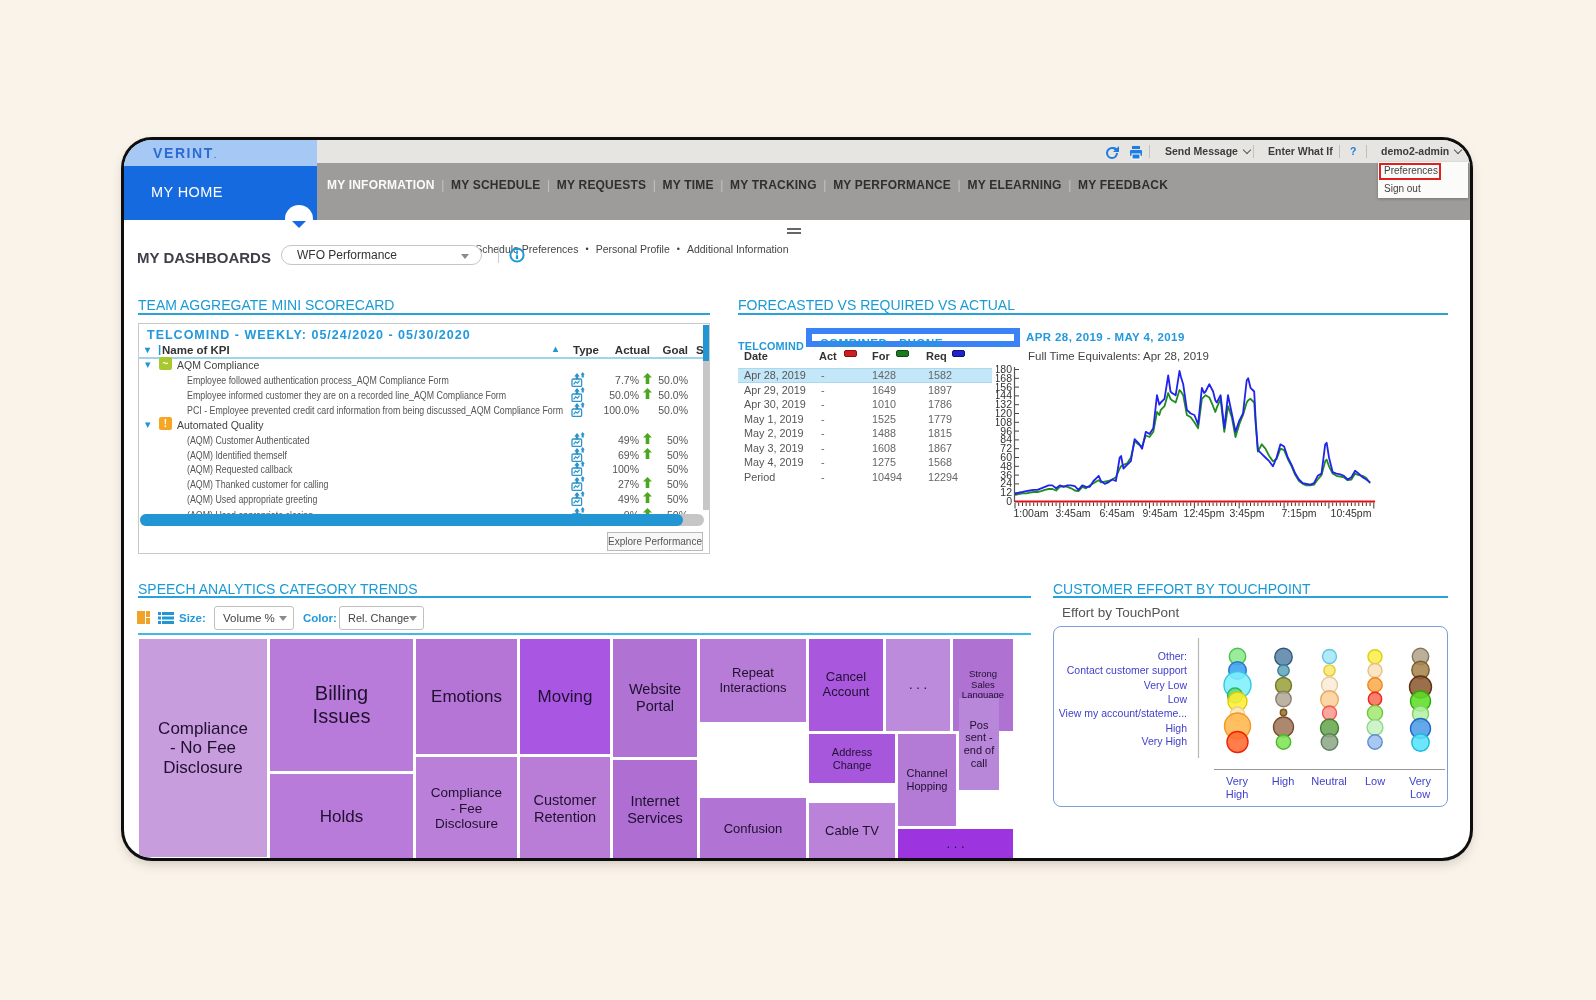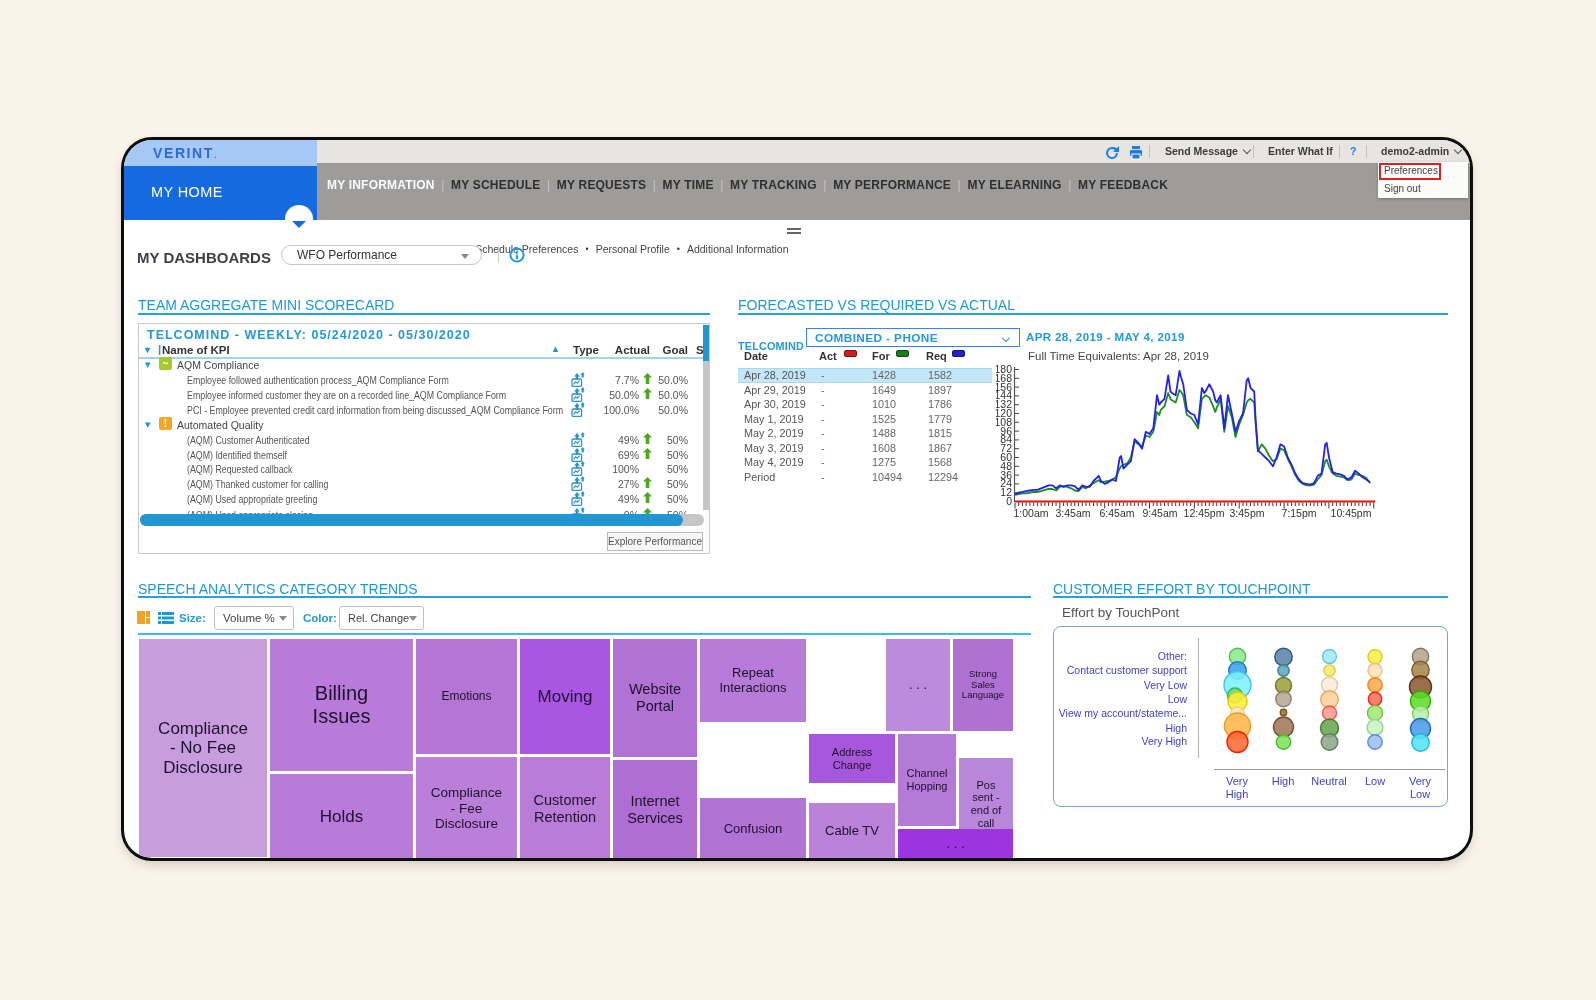--- a/index.html
+++ b/index.html
@@ -50,21 +50,21 @@
 .act { position:absolute; left:400px; width:100px; text-align:right; top:2px; }
 .arr { position:absolute; left:504px; top:1px; }
 .goal { position:absolute; left:460px; width:89px; text-align:right; top:2px; }
 .hscroll-track { position:absolute; left:1px; top:190px; width:564px; height:12px; background:#c6c6c6; border-radius:6px; }
 .hscroll { position:absolute; left:0px; top:0px; width:543px; height:12px; background:#2196d3; border-radius:6px; }
 .vscroll-track { position:absolute; left:564px; top:1px; width:7px; height:185px; background:#c6c6c6; }
 .vscroll { position:absolute; left:0px; top:0px; width:7px; height:36px; background:#2196d3; }
 .explore { position:absolute; left:468px; top:208px; width:96px; height:19px; border:1px solid #b9b9b9; background:#f7f7f7; color:#555; font-size:10px; text-align:center; line-height:18px; white-space:nowrap; }
 
 .ftel { left:614px; top:200px; font-size:10.8px; font-weight:bold; color:#2299dd; letter-spacing:0.2px; }
-.fdrop { left:682px; top:188px; width:214px; height:19px; border:1px solid #3b82f6; background:#fff; font-size:11.8px; font-weight:bold; color:#2299dd; line-height:18px; padding-left:8px; letter-spacing:0.4px; }
+.fdrop { left:682px; top:188px; width:214px; height:19px; border:6px solid #3b82f6; background:#fff; font-size:11.8px; font-weight:bold; color:#2299dd; line-height:18px; padding-left:8px; letter-spacing:0.4px; }
 .frange { left:902px; top:191px; font-size:11.5px; font-weight:bold; color:#2299dd; letter-spacing:0.4px; }
 .fhead { left:614px; top:210px; width:253px; height:14px; font-size:11px; font-weight:bold; color:#333; }
 .fhead span { position:absolute; top:0; }
 .sw { position:absolute; top:3px; width:13px; height:7px; border-radius:2px; }
 .fhl { left:614px; top:227.5px; width:254px; height:15px; background:#c3e6f8; border-top:1px solid #a9d8ef; border-bottom:1px solid #a9d8ef; }
 .frow { position:absolute; left:614px; width:254px; height:14.5px; font-size:10.8px; color:#666; }
 .frow span { position:absolute; top:1px; }
 .fd { left:6px; color:#555; }
 .fa { left:83px; }
 .ff { left:134px; }
@@ -528,33 +528,34 @@
       </g>
   </svg>
   <div class="abs bluelbl" style="left:55px;top:472px">Size:</div>
   <div class="abs ddl" style="left:90px;top:466px;width:80px;height:24px">Volume&nbsp;%<div class="pillarrow"></div></div>
   <div class="abs bluelbl" style="left:179px;top:472px">Color:</div>
   <div class="abs ddl" style="left:215px;top:466px;width:85px;height:24px;font-size:11px">Rel.&nbsp;Change<div class="pillarrow"></div></div>
   <div class="abs" style="left:14px;top:493px;width:893px;height:2px;background:#41b9e6"></div>
 <div class="tm" style="left:15px;top:499px;width:128px;height:218px;background:#c79dde;font-size:17px">Compliance<br>- No Fee<br>Disclosure</div>
 <div class="tm" style="left:146px;top:499px;width:143px;height:132px;background:#b97bda;font-size:20px">Billing<br>Issues</div>
 <div class="tm" style="left:146px;top:634px;width:143px;height:86px;background:#b97bda;font-size:17px">Holds</div>
-<div class="tm" style="left:292px;top:499px;width:101px;height:115px;background:#b475d6;font-size:12px">Emotions</div>
+<div class="tm" style="left:292px;top:499px;width:101px;height:115px;background:#b475d6;font-size:17px">Emotions</div>
 <div class="tm" style="left:292px;top:617px;width:101px;height:103px;background:#ba80d9;font-size:13.5px">Compliance<br>- Fee<br>Disclosure</div>
 <div class="tm" style="left:396px;top:617px;width:90px;height:103px;background:#b97dd8;font-size:14.5px">Customer<br>Retention</div>
 <div class="tm" style="left:396px;top:499px;width:90px;height:115px;background:#a957e2;font-size:17px">Moving</div>
 <div class="tm" style="left:489px;top:499px;width:84px;height:118px;background:#b072d3;font-size:14.5px">Website<br>Portal</div>
 <div class="tm" style="left:489px;top:620px;width:84px;height:100px;background:#ae6ed2;font-size:14.5px">Internet<br>Services</div>
 <div class="tm" style="left:576px;top:499px;width:106px;height:83px;background:#b77cd7;font-size:13px">Repeat<br>Interactions</div>
 <div class="tm" style="left:576px;top:658px;width:106px;height:62px;background:#b173d4;font-size:13px">Confusion</div>
+<div class="tm" style="left:685px;top:499px;width:74px;height:92px;background:#a958dd;font-size:13px">Cancel Account</div>
 <div class="tm" style="left:762px;top:499px;width:64px;height:92px;background:#bc8bdc;font-size:13px">. . .</div>
 <div class="tm" style="left:829px;top:499px;width:60px;height:92px;background:#af72d3;font-size:9.5px">Strong<br>Sales<br>Language</div>
 <div class="tm" style="left:685px;top:594px;width:86px;height:49px;background:#a757dc;font-size:11px">Address<br>Change</div>
 <div class="tm" style="left:774px;top:594px;width:58px;height:92px;background:#b37ad6;font-size:11px">Channel<br>Hopping</div>
-<div class="tm" style="left:835px;top:618px;width:54px;height:92px;background:#b987da;font-size:11px">Pos<br>sent -<br>end of<br>call</div>
+<div class="tm" style="left:835px;top:558px;width:40px;height:92px;background:#b987da;font-size:11px">Pos<br>sent -<br>end of<br>call</div>
 <div class="tm" style="left:685px;top:663px;width:86px;height:57px;background:#ba82d9;font-size:13px">Cable TV</div>
 <div class="tm" style="left:774px;top:689px;width:115px;height:31px;background:#9c35e0;font-size:13px">. . .</div>
 
   <div class="abs ptitle" style="left:929px;top:441px">CUSTOMER EFFORT BY TOUCHPOINT</div>
   <div class="abs prule" style="left:929px;top:456px;width:395px"></div>
   <div class="abs etitle">Effort by TouchPont</div>
   <div class="abs ebox"></div>
   <svg class="abs" style="left:929px;top:486px" width="395" height="181" viewBox="1052 625 395 181">
     <text x="1186" y="659" text-anchor="end" class="elab">Other:</text>
     <text x="1186" y="673" text-anchor="end" class="elab">Contact customer support</text>

